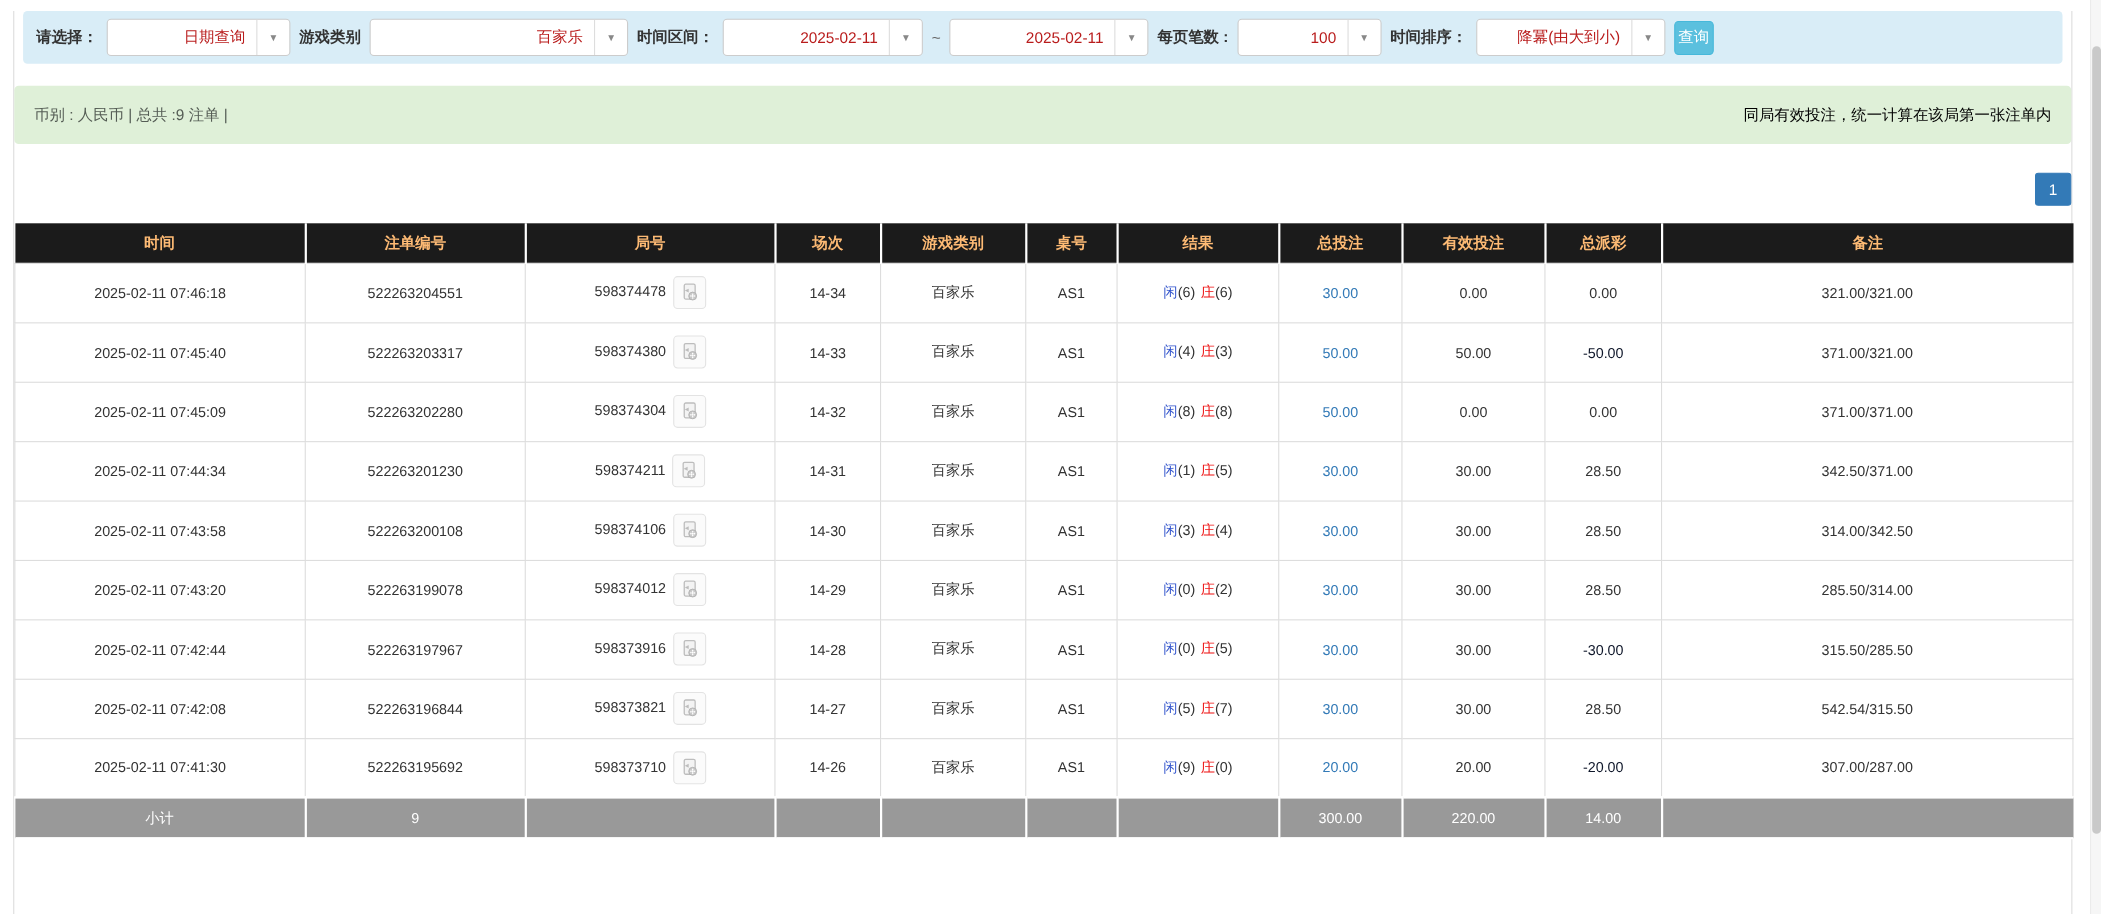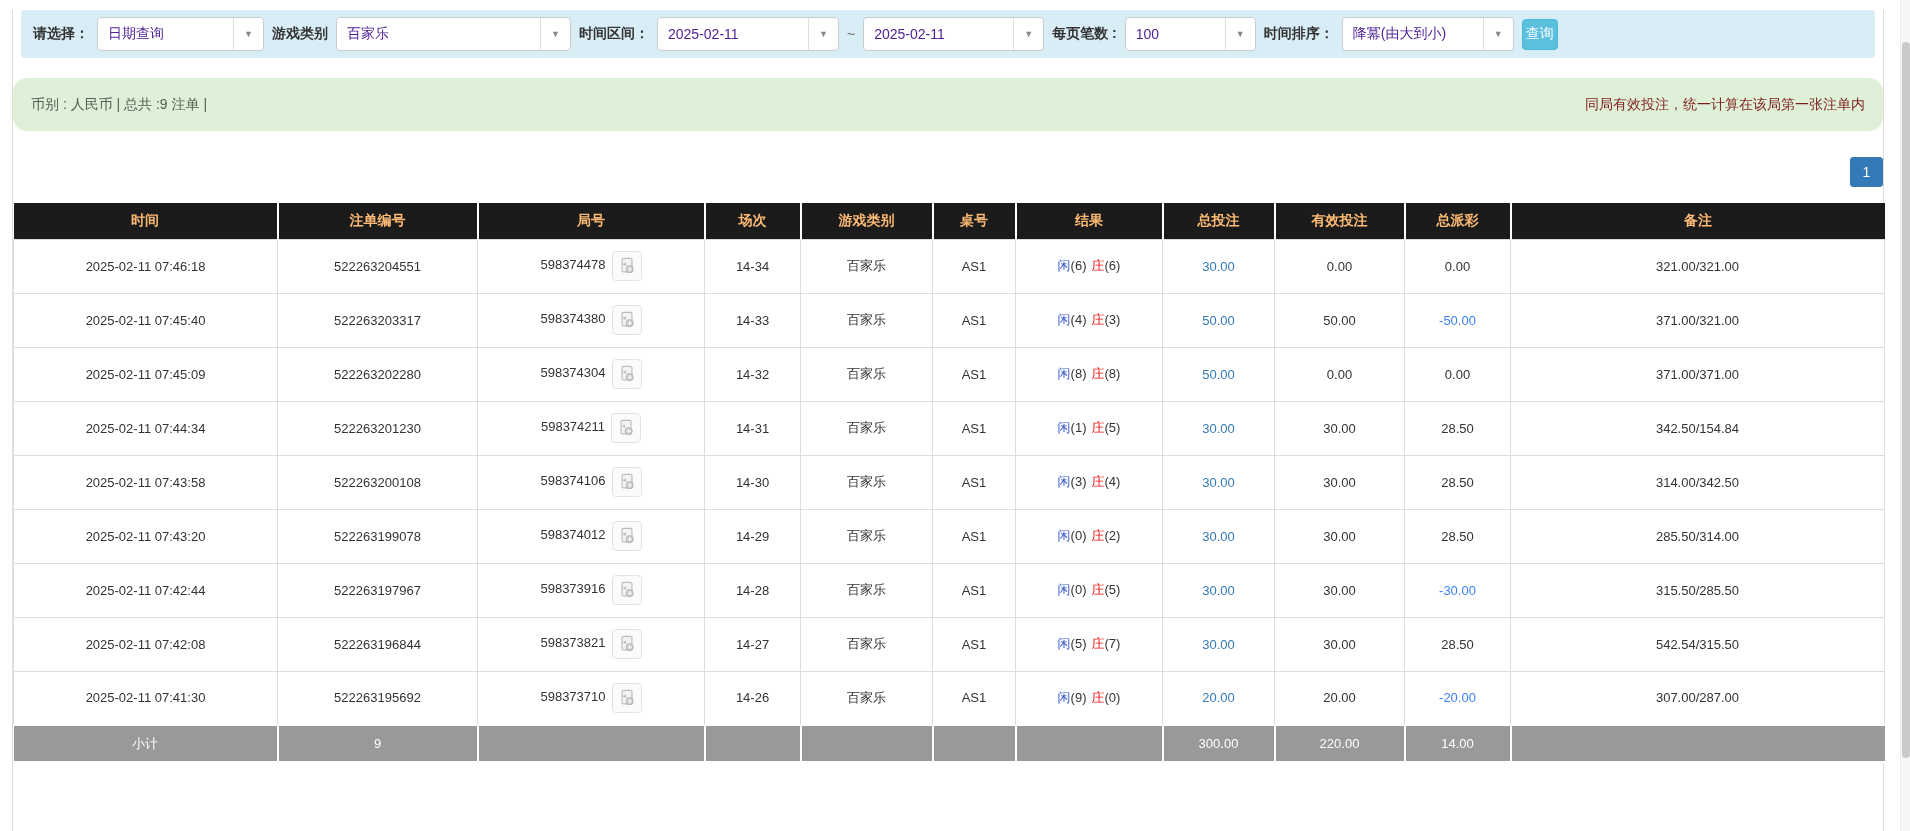--- a/index.html
+++ b/index.html
@@ -7,33 +7,33 @@
     font-family:"Liberation Sans","DejaVu Sans",sans-serif; font-size:13px; color:#333; }
   .panel { position:relative; margin-left:12px; width:1872px; min-height:831px;
     border-left:1px solid #ddd; border-right:1px solid #ddd; }
 
   
   .filter-bar { margin:10px 8px 0 8px; height:48px; background:#d9edf7;
     border-radius:4px; display:flex; align-items:center; padding:0 12px; gap:8px; }
   .flabel { font-weight:bold; color:#333; font-size:14px; white-space:nowrap; }
   .sel { display:flex; align-items:center; height:34px; background:#fff;
     border:1px solid #ccc; border-radius:4px; cursor:pointer; }
-  .sel .txt { flex:1; padding:0 10px; color:#4c1d95; font-size:14px; white-space:nowrap; overflow:hidden; }
+  .sel .txt { flex:1; padding:0 10px; color:#b91c1c; font-size:14px; white-space:nowrap; overflow:hidden;text-align:right; }
   .sel .arr { width:30px; align-self:stretch; border-left:1px solid #ddd;
     display:flex; align-items:center; justify-content:center; color:#888; font-size:9px; }
   .tilde { color:#666; font-size:14px; }
   .btn-query { height:31px; padding:0 3px; background:#5bc0de; color:#fff;
     border:1px solid #46b8da; border-radius:4px; font-size:14px; cursor:pointer;
     font-family:inherit; }
 
   
-  .summary-bar { margin-top:20px; height:53px; background:#dff0d8; border-radius:14px;
+  .summary-bar { margin-top:20px; height:53px; background:#dff0d8; border-radius:4px;
     display:flex; align-items:center; justify-content:space-between; padding:0 18px; }
   .summary-left { color:#555d55; font-size:14px; }
-  .summary-right { color:#7f1d1d; font-size:14px; }
+  .summary-right { color:#000000; font-size:14px; }
 
   
   .pager-row { margin-top:26px; text-align:right; }
   .page-btn { display:inline-flex; align-items:center; justify-content:center;
     width:33px; height:30px; background:#337ab7; border:1px solid #337ab7;
     border-radius:3px; color:#fff; font-size:14px; cursor:pointer; font-family:inherit; }
 
   
   table { margin-top:16px; width:1872px; table-layout:fixed; border-collapse:collapse; }
   thead th { background:#1b1b1b; color:#fdba74; font-weight:bold; font-size:14px;
@@ -41,21 +41,21 @@
   thead th:last-child { border-right:none; }
   tbody td { height:54px; text-align:center; background:#fff; color:#333;
     border:1px solid #ddd; font-size:13px; }
   tfoot td { height:37px; text-align:center; background:#999; color:#fff;
     border:2px solid #fff; font-size:13px; }
   tfoot tr td:first-child { border-left:none;margin-left:21px; }
   tfoot tr td:last-child { border-right:none; }
   .blue-link { color:#337ab7; cursor:pointer; }
   .rp { color:#3355cc; }
   .rb { color:#ee1111; margin-left:5px; }
-  .payout.neg { color:#3b82f6; }
+  .payout.neg { color:#0f172a; }
   .vbtn { display:inline-flex; align-items:center; justify-content:center;
     width:30px; height:30px; background:#fbfbfb; border:1px solid #e3e3e3;
     border-radius:4px; margin-left:6px; vertical-align:middle; cursor:pointer; }
 
   
   .scrollbar-track { position:fixed; top:0; right:0; width:10px; height:831px;
     background:#f6f6f6; border-left:1px solid #ebebeb; }
   .scrollbar-thumb { position:absolute; top:42px; left:1px; width:8px; height:716px;
     background:#c9c9c9; border-radius:4px; }
 </style>
@@ -227,21 +227,21 @@
                 <circle cx="14.8" cy="13.5" r="0.8" fill="#fff"></circle>
               </svg>
             </span></td>
     <td>14-31</td>
     <td>百家乐</td>
     <td>AS1</td>
     <td><span class="rp">闲</span><span>(1)</span><span class="rb">庄</span><span>(5)</span></td>
     <td class="blue-link">30.00</td>
     <td>30.00</td>
     <td class="payout">28.50</td>
-    <td>342.50/154.84</td>
+    <td>342.50/371.00</td>
   </tr>
 
   <tr>
     <td>2025-02-11 07:43:58</td>
     <td>522263200108</td>
     <td><span>598374106</span><span class="vbtn">
               <svg width="18" height="18" viewBox="0 0 20 20">
                 <rect x="4.5" y="1.5" width="11" height="15" rx="1.5" fill="#f3f3f3" stroke="#bdbdbd" stroke-width="1.3"></rect>
                 <path d="M5 8 L9 6 L9 10 Z" fill="#bdbdbd"></path>
                 <circle cx="13" cy="13.5" r="4" fill="#c9c9c9" stroke="#adadad" stroke-width="0.8"></circle>

